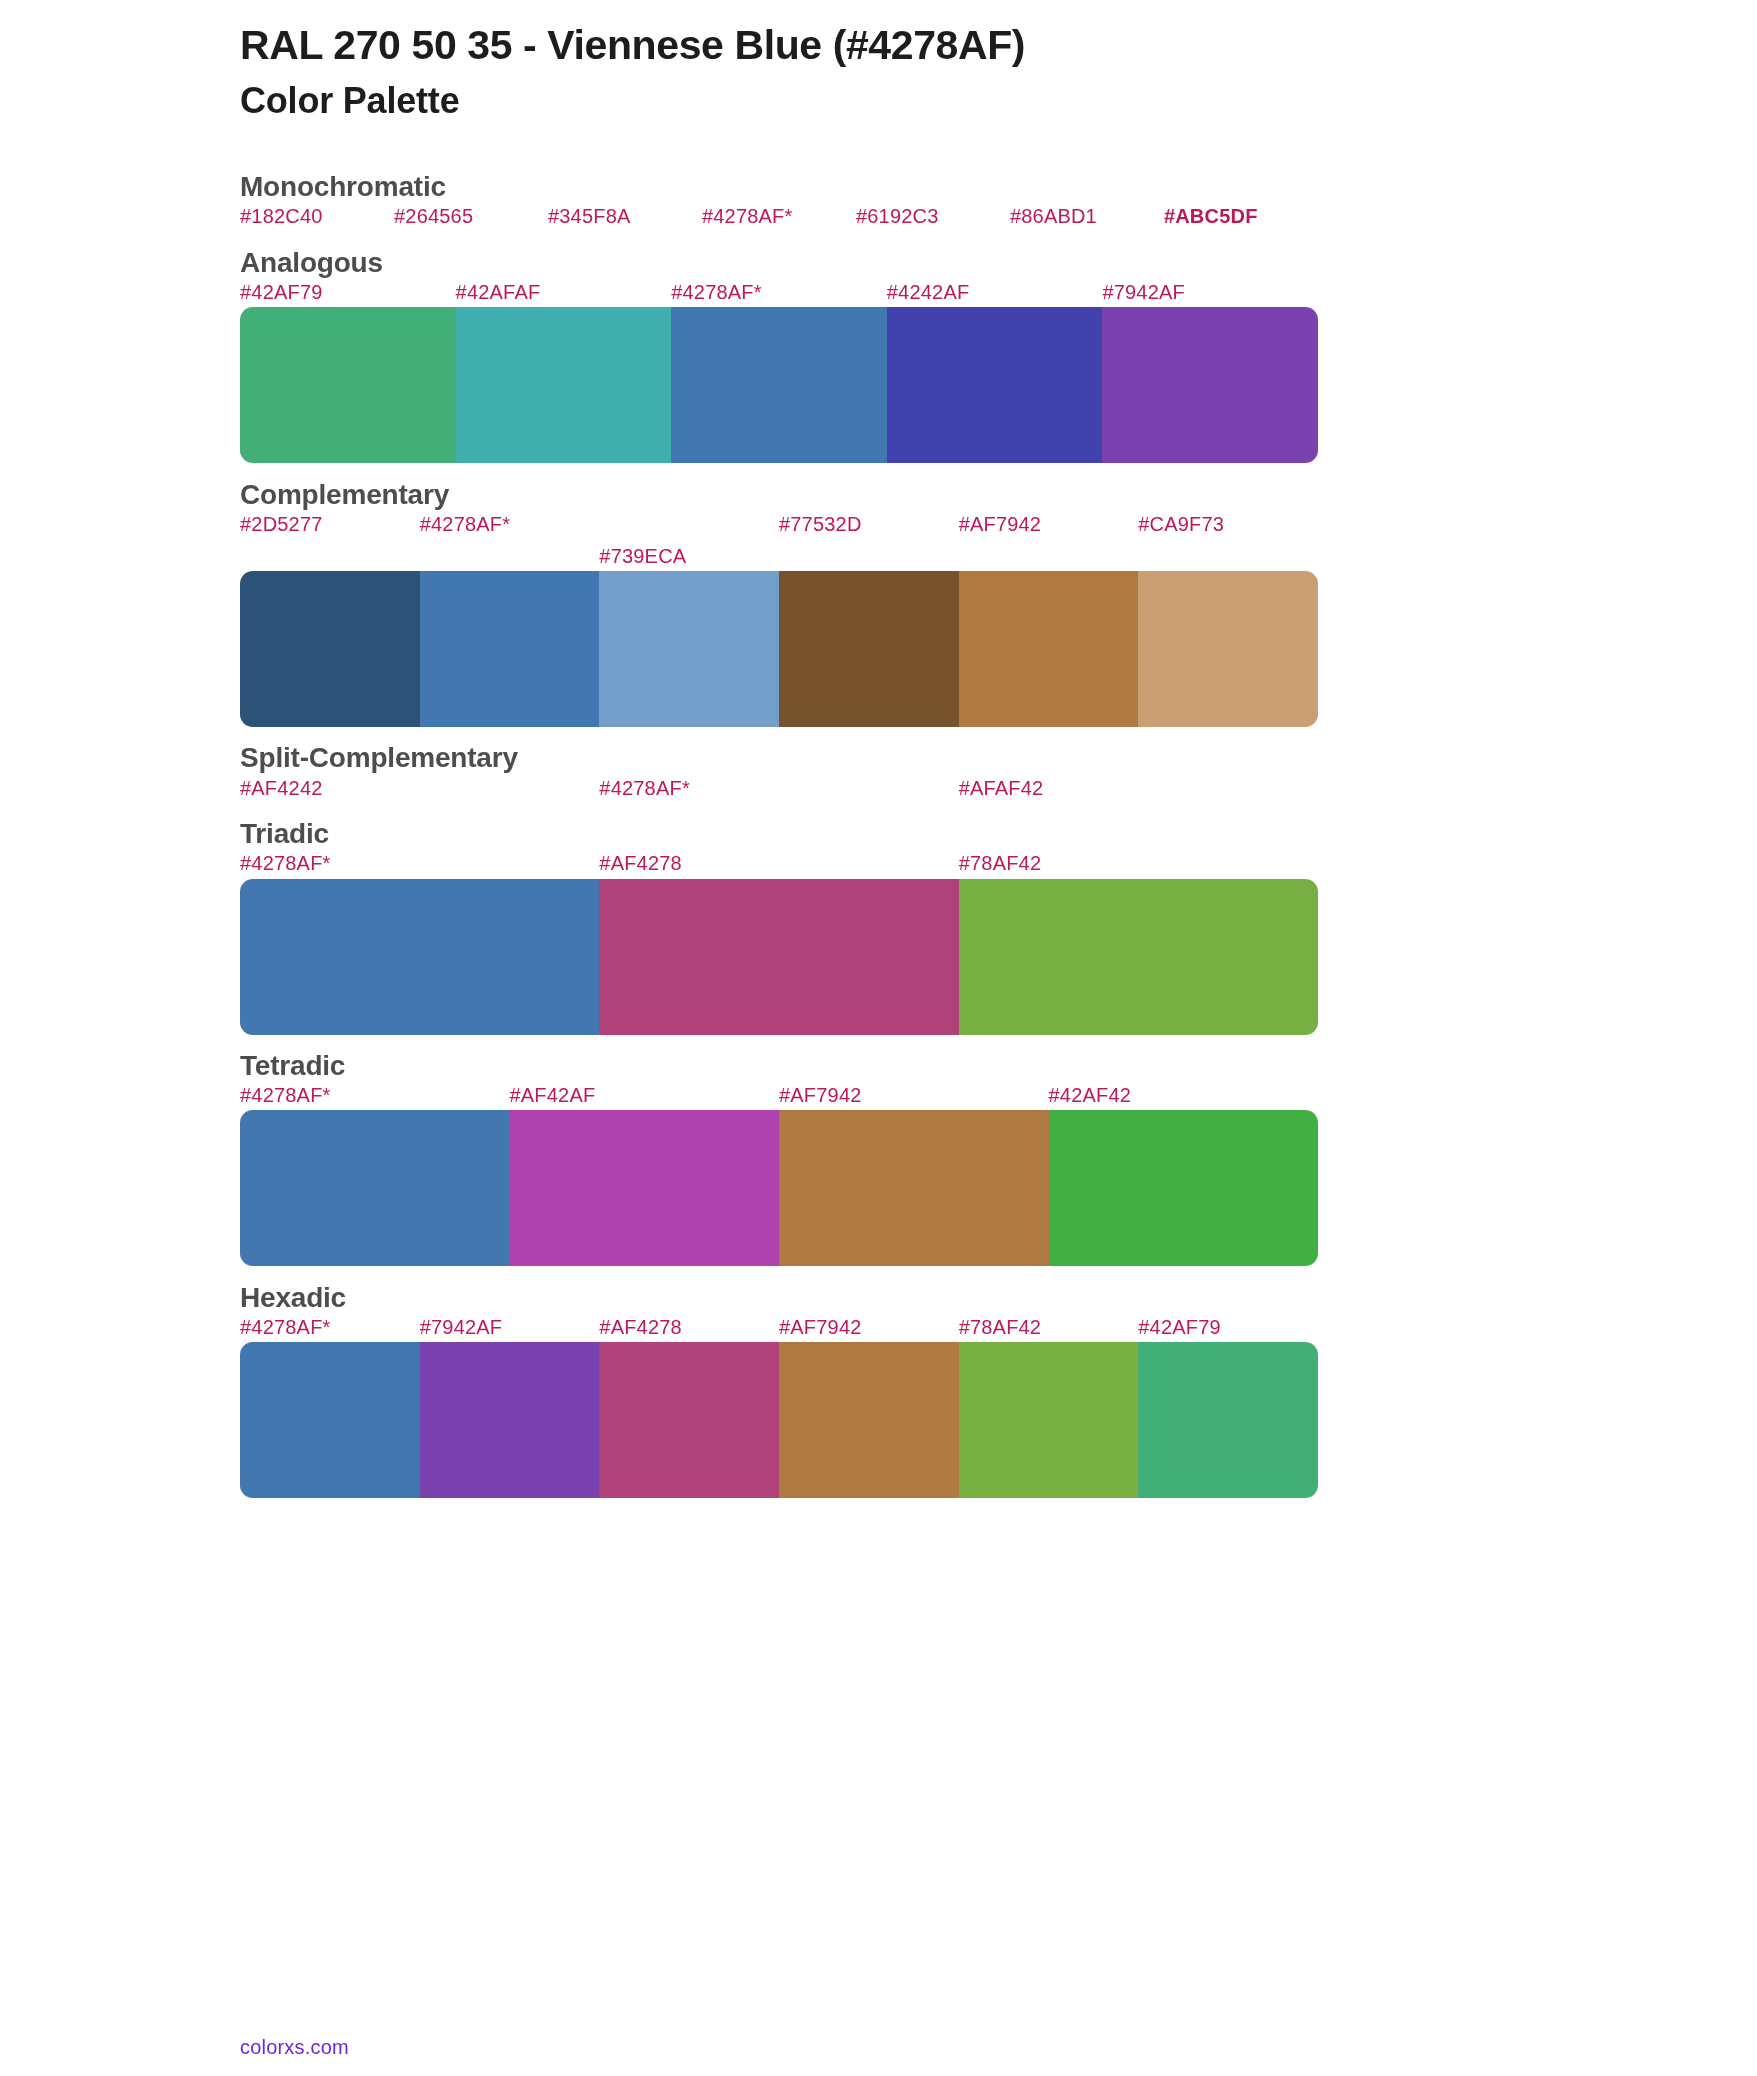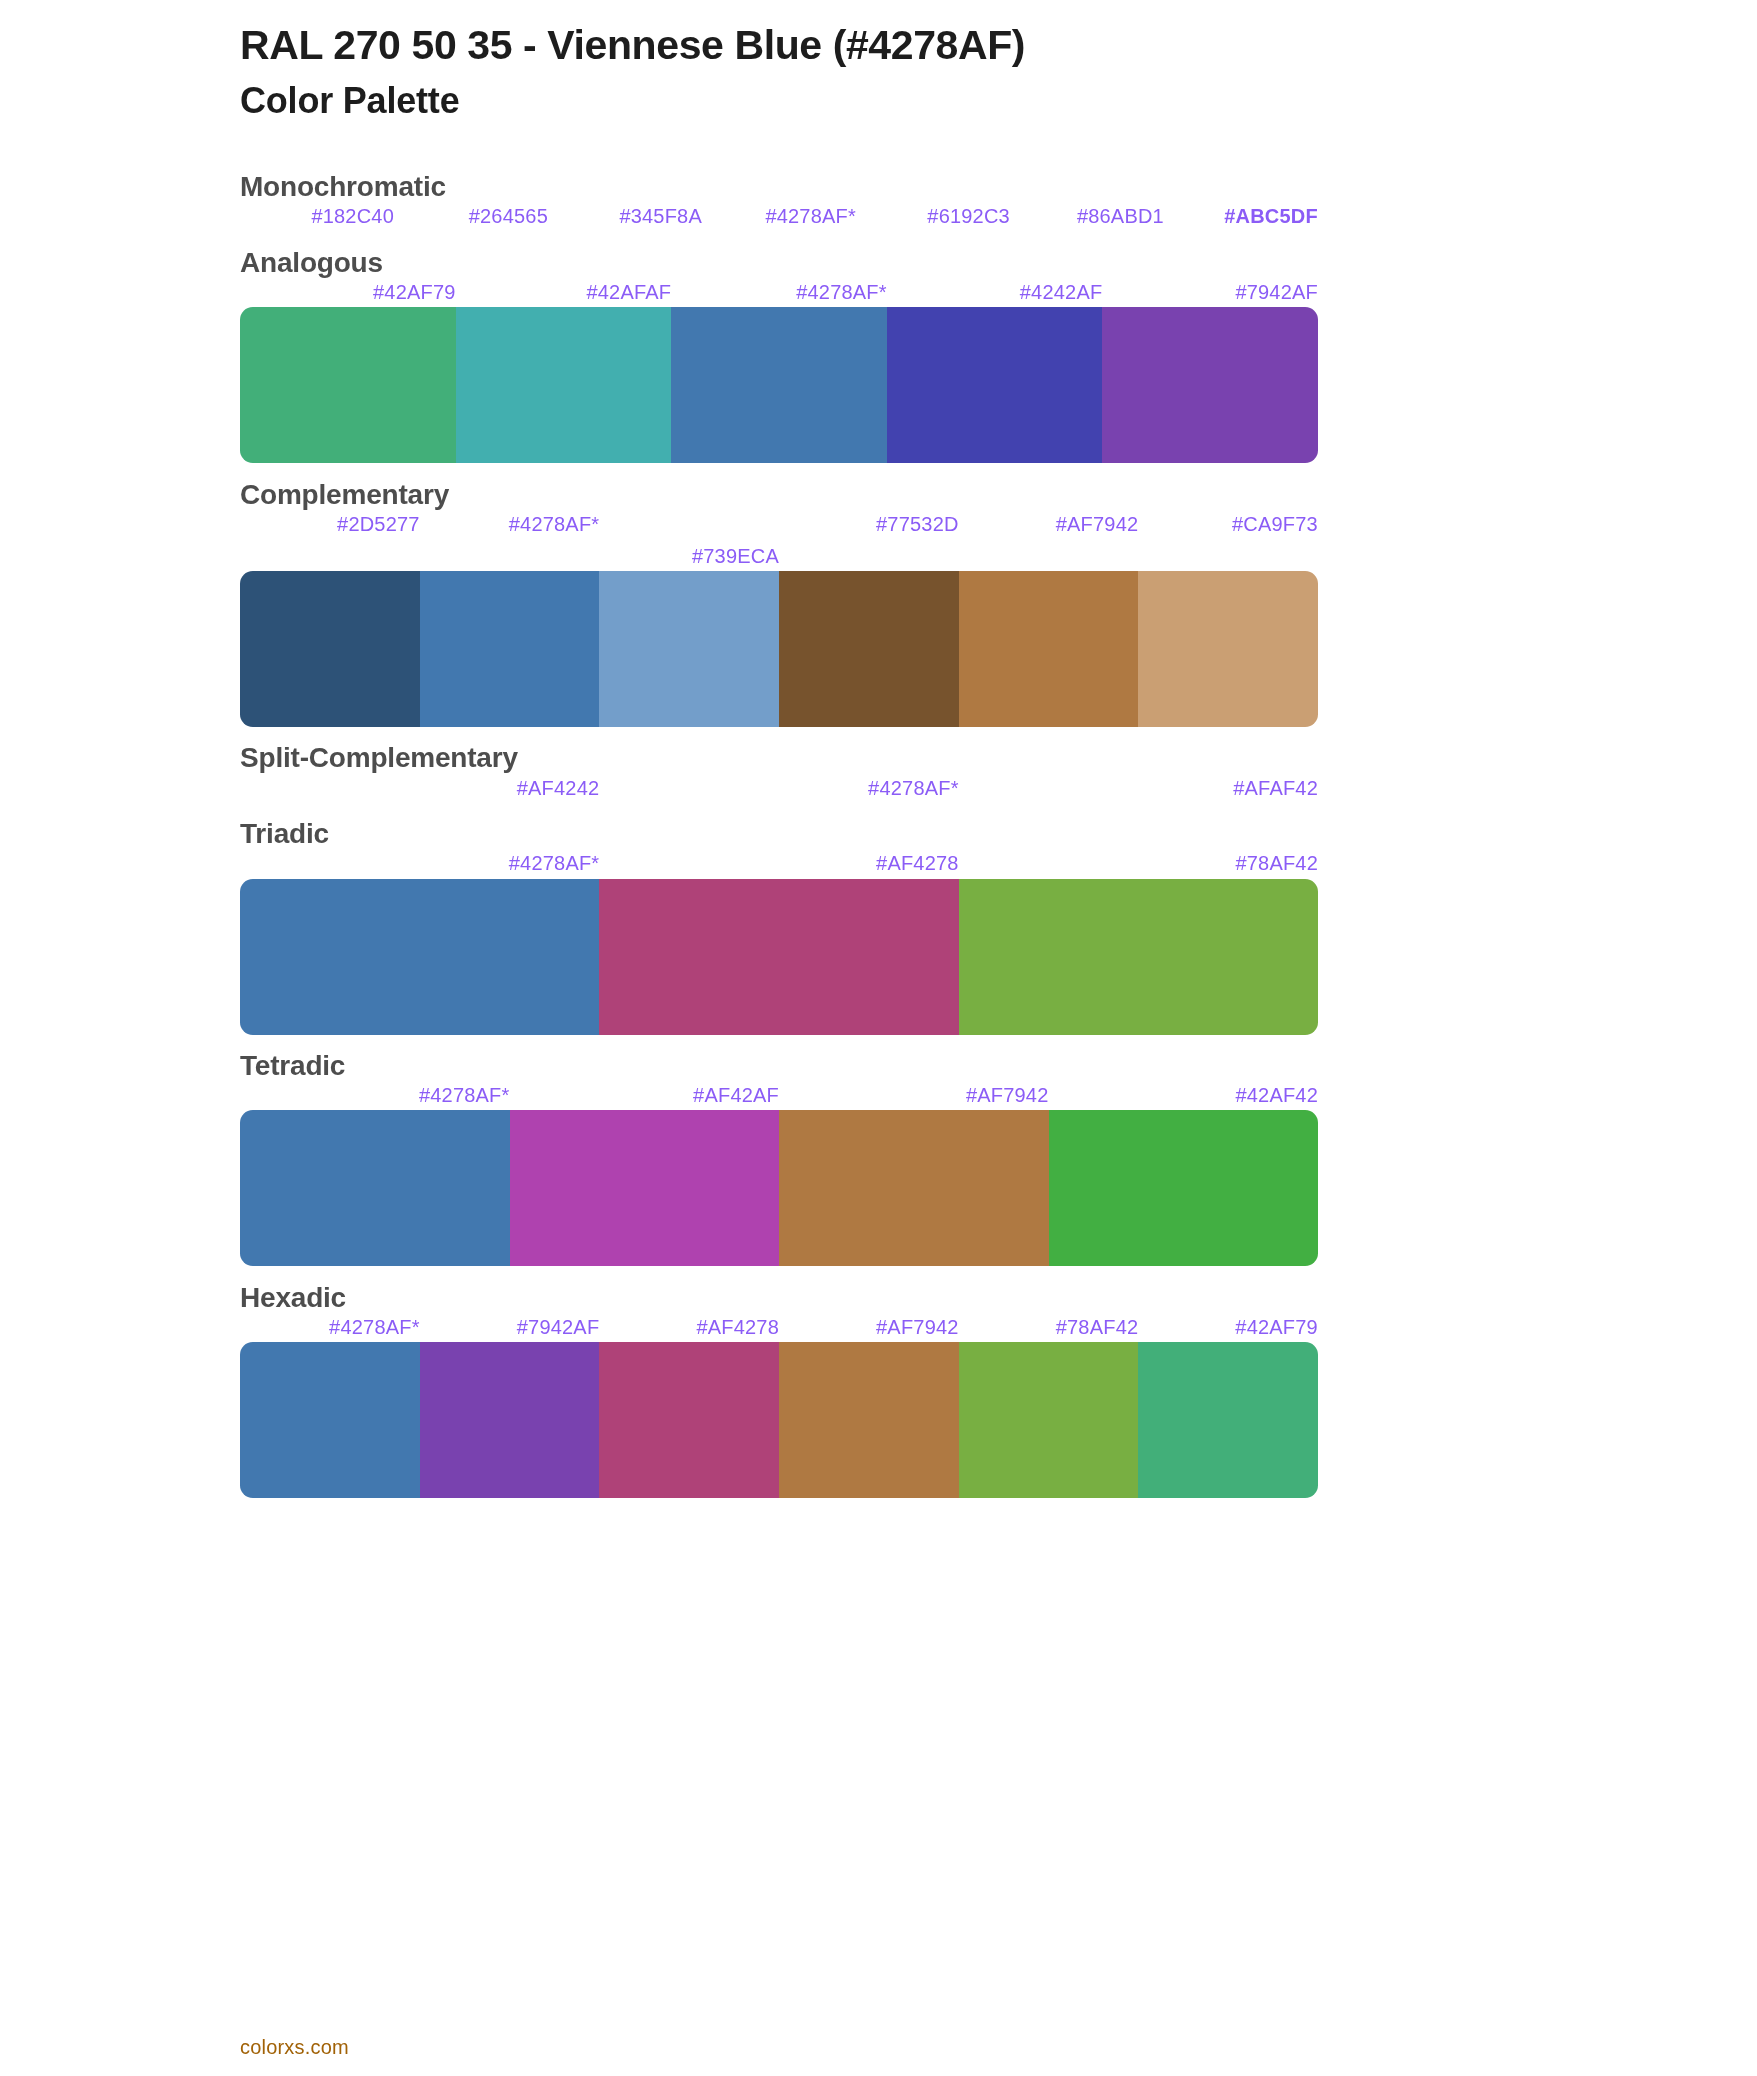--- a/index.html
+++ b/index.html
@@ -54,25 +54,24 @@
     line-height: 1.2;
     margin: 0 0 1.6px 0;
   }
   .labels {
     display: flex;
     width: 1078px;
     margin-bottom: 3.2px;
   }
   .swatch-label {
     font-size: 20px;
-    color: #8b5cf6;
+    color: #be185d;
     letter-spacing: 0.2px;
     white-space: nowrap;
     overflow: visible;
-    text-align: right;
   }
   .bar {
     display: flex;
     width: 1078px;
     border-radius: 12.8px;
     overflow: hidden;
   }
   .swatch {
     height: 100%;
   }
@@ -82,21 +81,21 @@
   .row-tetradic .bar { height: 156px; }
   .row-hexadic .bar { height: 156px; }
 
   .footer {
     position: absolute;
     left: 240px;
     bottom: 17.6px;
   }
   .footer-text {
     font-size: 20px;
-    color: #a16207;
+    color: #6d28d9;
     letter-spacing: 0.2px;
   }
 </style>
 </head>
 <body>
 
 <div class="page">
 
   <div class="header">
     <h1 class="title">RAL 270 50 35 - Viennese Blue (#4278AF)</h1>

